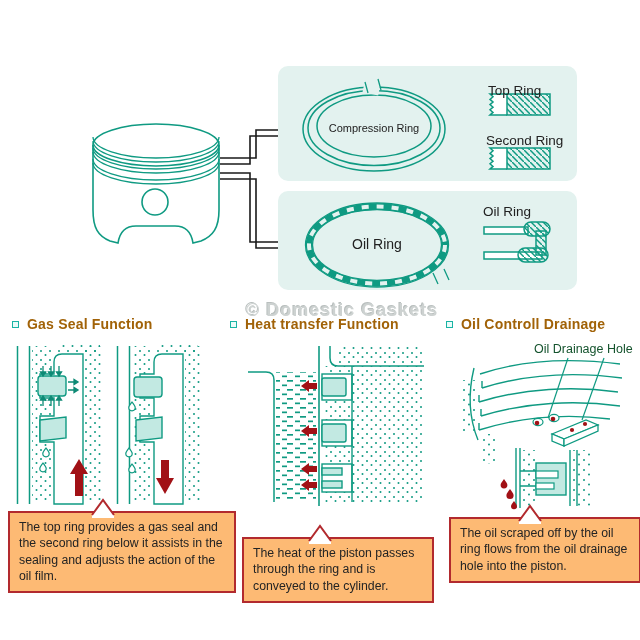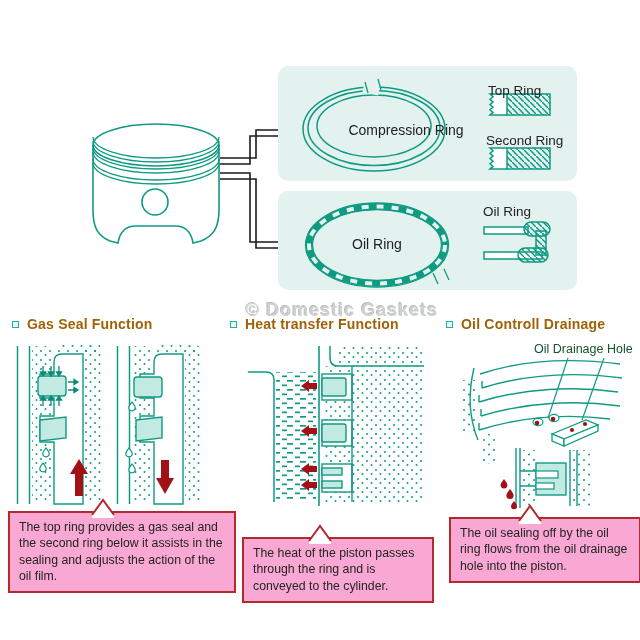--- a/index.html
+++ b/index.html
@@ -8,21 +8,21 @@
   .abs{position:absolute;}
   .panel{position:absolute;background:#e3f2ef;border-radius:10px;}
   .lbl{position:absolute;color:#212121;font-size:13.5px;font-weight:400;white-space:nowrap;}
   .lbl.center{text-align:center;white-space:normal;}
   .teal-lbl{position:absolute;color:#14532d;font-size:12.5px;white-space:nowrap;}
   .watermark{position:absolute;font-size:18px;font-weight:700;
              color:#cdd2d1;text-shadow:1px 1px 0 #ffffff,-1px -1px 0 #b9bfbe;letter-spacing:1px;white-space:nowrap;}
   .func-header{position:absolute;display:flex;align-items:center;gap:8px;}
   .func-header .bullet{width:5px;height:5px;border:1.6px solid #19b4a4;background:#eafcfa;display:inline-block;}
   .func-header .txt{font-size:14px;font-weight:700;color:#a16207;letter-spacing:.2px;white-space:nowrap;}
-  .callout{position:absolute;background:#f9a8d4;border:2px solid #b22a2e;padding:6px 9px 7px 9px;}
+  .callout{position:absolute;background:#fdba74;border:2px solid #b22a2e;padding:6px 9px 7px 9px;}
   .callout p{margin:0;font-size:12.3px;line-height:1.33;color:#242424;}
   .tail{position:absolute;top:-15px;}
 </style>
 </head>
 <body>
 
 <div class="stage">
 
   <svg class="abs" style="left:80px;top:60px;" width="218" height="240" viewBox="0 0 218 240">
     <g fill="none" stroke="#0f9a82" stroke-width="1.6">
@@ -64,21 +64,21 @@
     </g>
     <g>
       <path d="M229,28 H212 l3,2.8 l-3,2.6 l3,2.6 l-3,2.6 l3,2.6 l-3,2.6 l3,2.6 l-3,2.6 H229" fill="#ffffff" stroke="#0f9a82" stroke-width="1.5"></path>
       <rect x="229" y="28" width="43" height="21" fill="url(#hatch1)" stroke="#0f9a82" stroke-width="1.5"></rect>
     </g>
     <g>
       <path d="M229,82 H212 l3,2.8 l-3,2.6 l3,2.6 l-3,2.6 l3,2.6 l-3,2.6 l3,2.6 l-3,2.6 H229" fill="#ffffff" stroke="#0f9a82" stroke-width="1.5"></path>
       <rect x="229" y="82" width="43" height="21" fill="url(#hatch1)" stroke="#0f9a82" stroke-width="1.5"></rect>
     </g>
   </svg>
-  <span class="lbl center" style="left:309px;top:122px;width:130px;font-size:14px;padding-left:32px;">Compression Ring</span>
+  <span class="lbl center" style="left:309px;top:122px;width:130px;font-size:11px;">Compression Ring</span>
   <span class="lbl" style="left:488px;top:83px;">Top Ring</span>
   <span class="lbl" style="left:486px;top:133px;">Second Ring</span>
 
   <div class="panel" style="left:278px;top:191px;width:299px;height:99px;"></div>
   <svg class="abs" style="left:278px;top:191px;" width="299" height="99" viewBox="0 0 299 99">
     <defs>
       <pattern id="hatch2" patternUnits="userSpaceOnUse" width="6" height="6">
         <path d="M-1,-1 L7,7" stroke="#0f9a82" stroke-width="1.4"></path>
       </pattern>
     </defs>
@@ -273,16 +273,16 @@
       <polyline points="2,17 13,2 24,17" stroke="#b22a2e" stroke-width="2" fill="none"></polyline>
     </svg>
     <p>The heat of the piston passes through the ring and is conveyed to the cylinder.</p>
   </div>
 
   <div class="callout" style="left:449px;top:517px;width:170px;">
     <svg class="tail" style="left:66px;" width="26" height="20">
       <polygon points="2,17 13,2 24,17 24,20 2,20" fill="#ffffff"></polygon>
       <polyline points="2,17 13,2 24,17" stroke="#b22a2e" stroke-width="2" fill="none"></polyline>
     </svg>
-    <p>The oil sealing off by the oil ring flows from the oil drainage hole into the piston.</p>
+    <p>The oil scraped off by the oil ring flows from the oil drainage hole into the piston.</p>
   </div>
 
 </div>
 
 </body></html>

